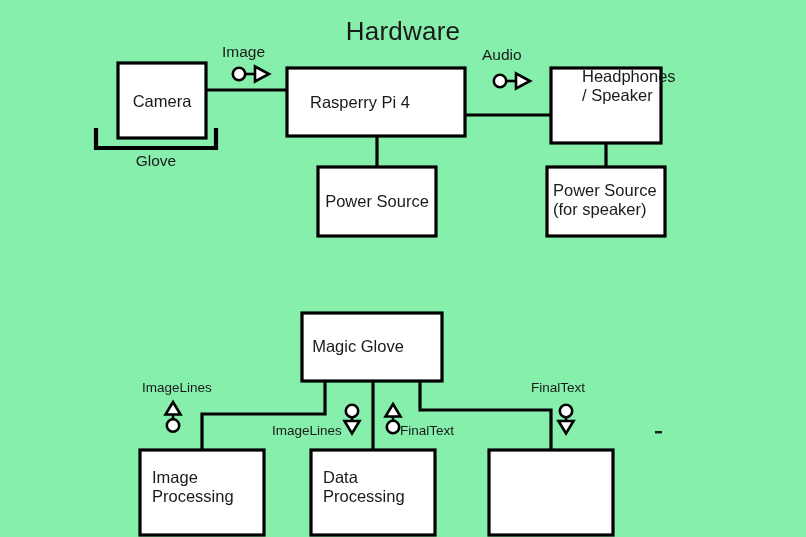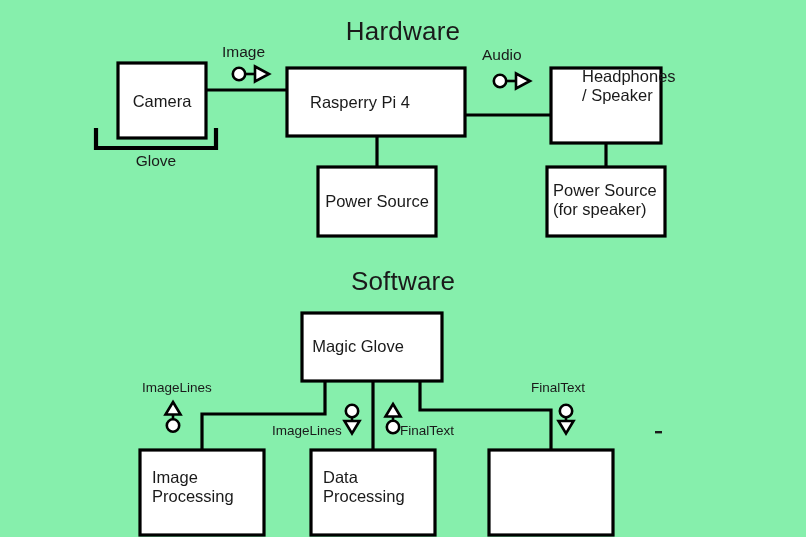--- a/index.html
+++ b/index.html
@@ -156,21 +156,20 @@
       <path class="sym-stroke" d="M 566 417.5 L 566 421"></path>
       <path class="sym-fill-none" d="M 558.5 421 L 573.5 421 L 566 433.5 Z"></path>
     </g>
 
     <rect class="artifact" x="655" y="431" width="7" height="2.4"></rect>
 
   </svg>
 
   <div class="txt section-title" style="left:303px; top:16px; width:200px;">Hardware</div>
 
-  <div class="txt section-title" style="left:303px; top:266px; width:200px;">Software</div>
 
   <div class="txt box-label center" style="left:118px; top:92px; width:88px;">Camera</div>
 
   <div class="txt box-label center" style="left:287px; top:93px; width:146px;">Rasperry Pi 4</div>
 
   <div class="txt box-label" style="left:560px; top:67px; width:104px;margin-left:22px;">Headphones
 / Speaker</div>
 
   <div class="txt box-label center" style="left:318px; top:192px; width:118px;">Power Source</div>
 

